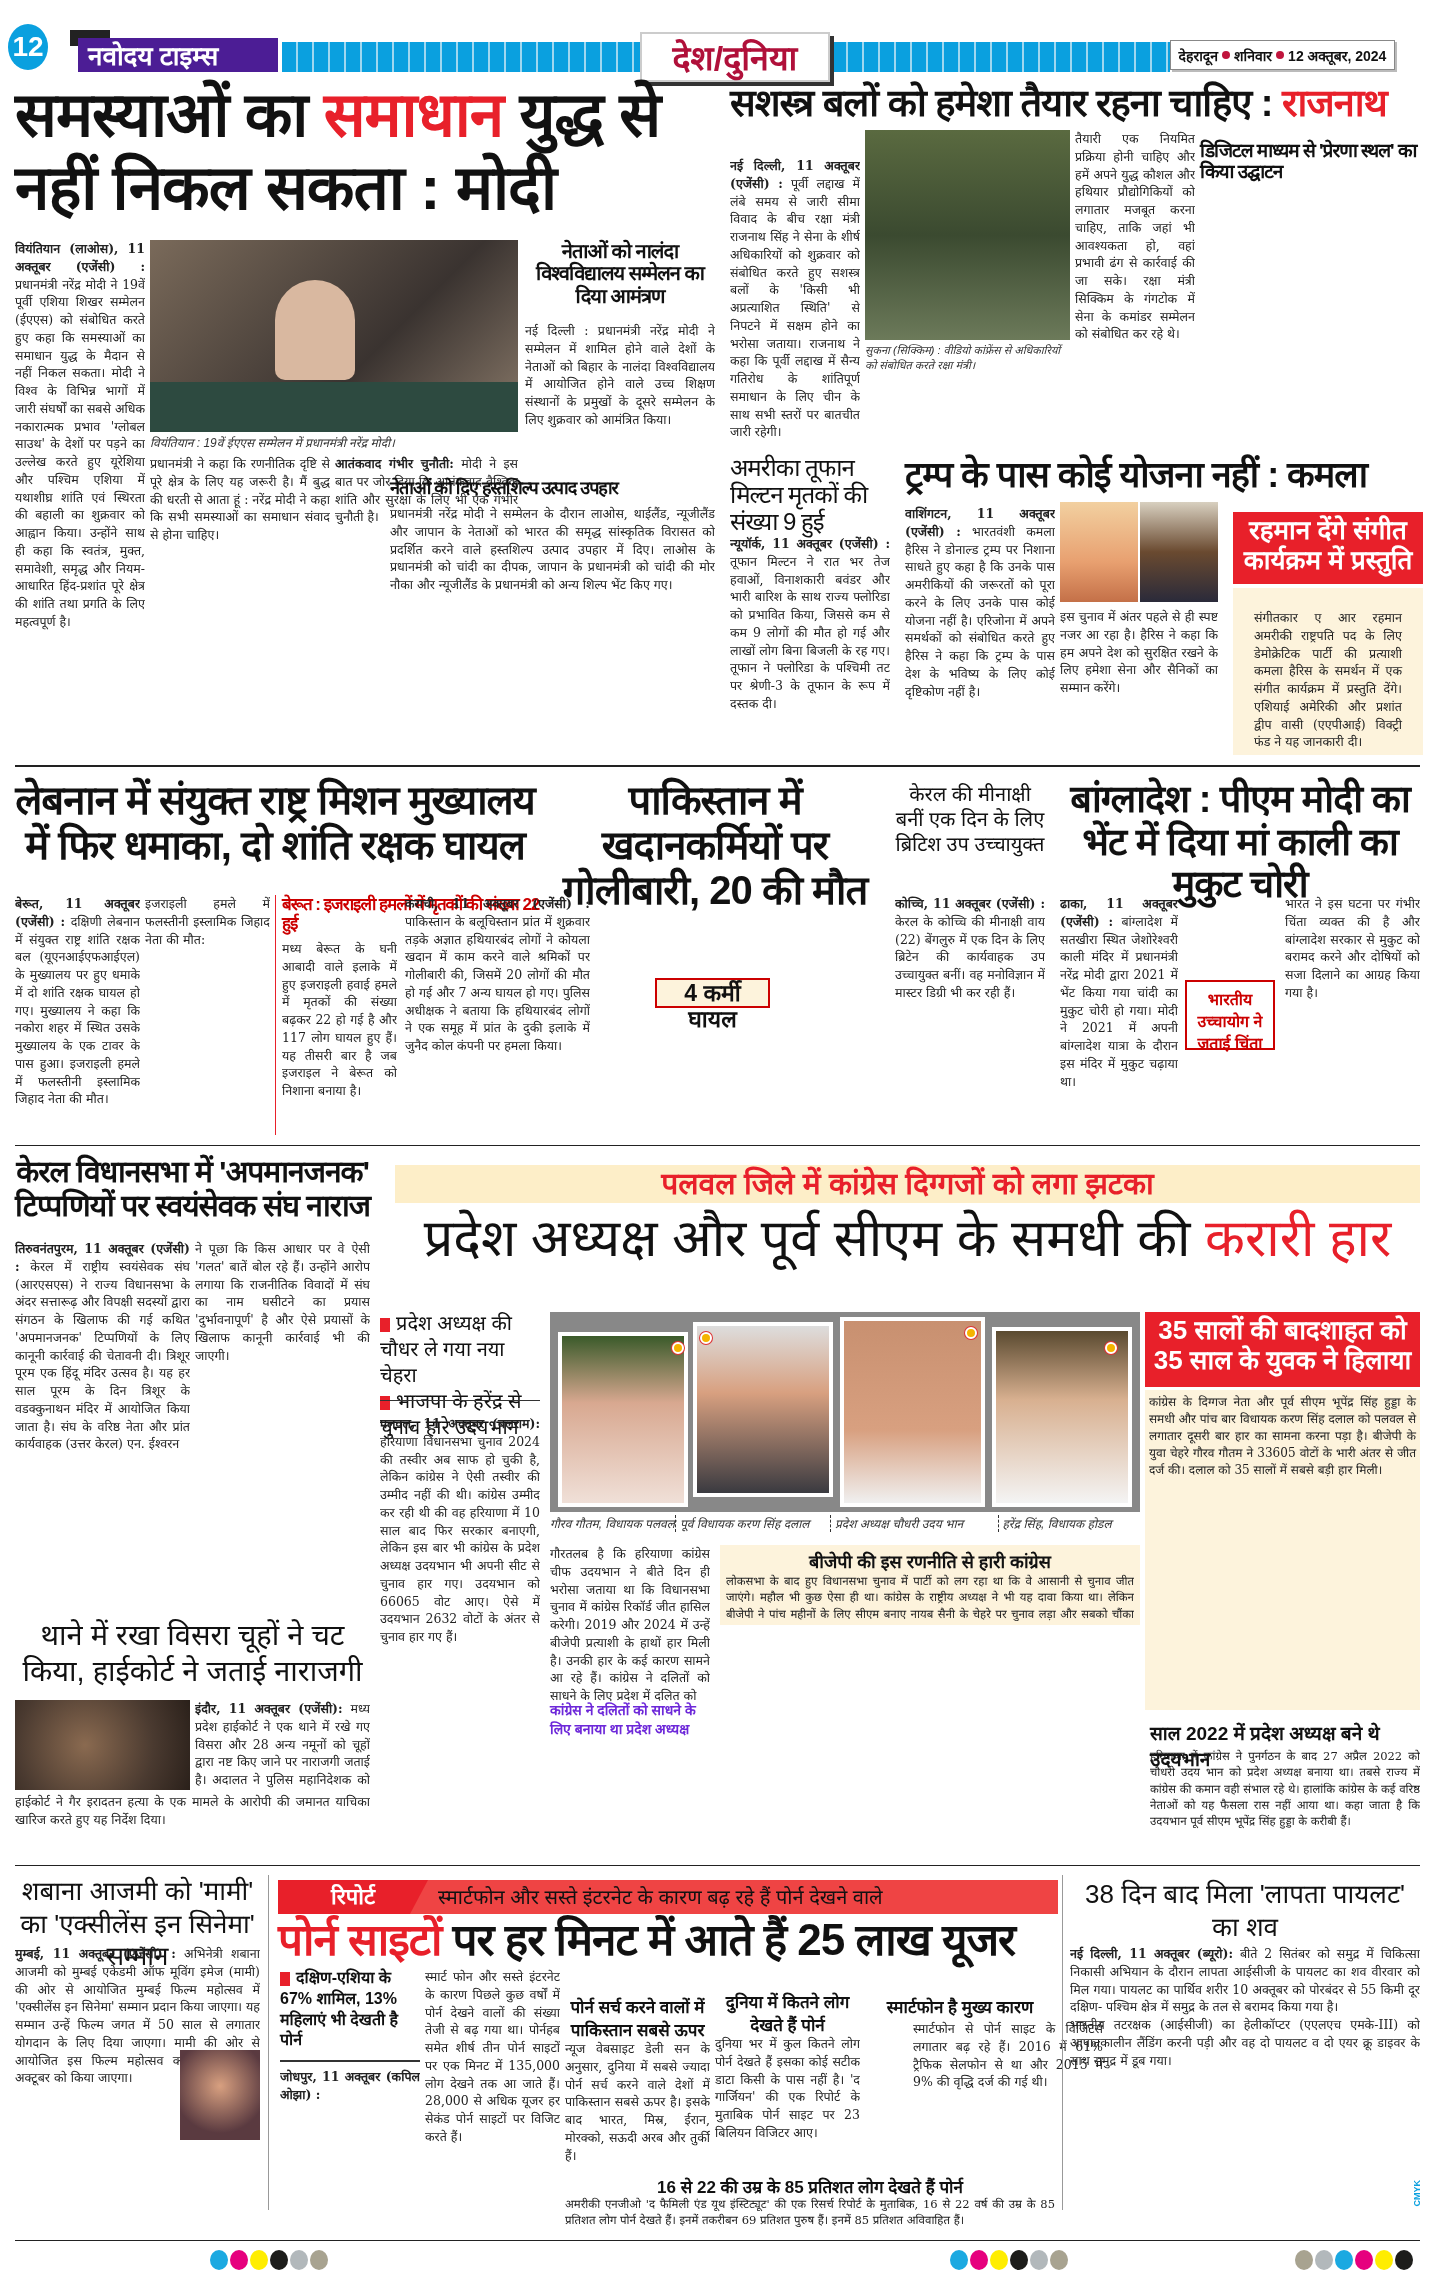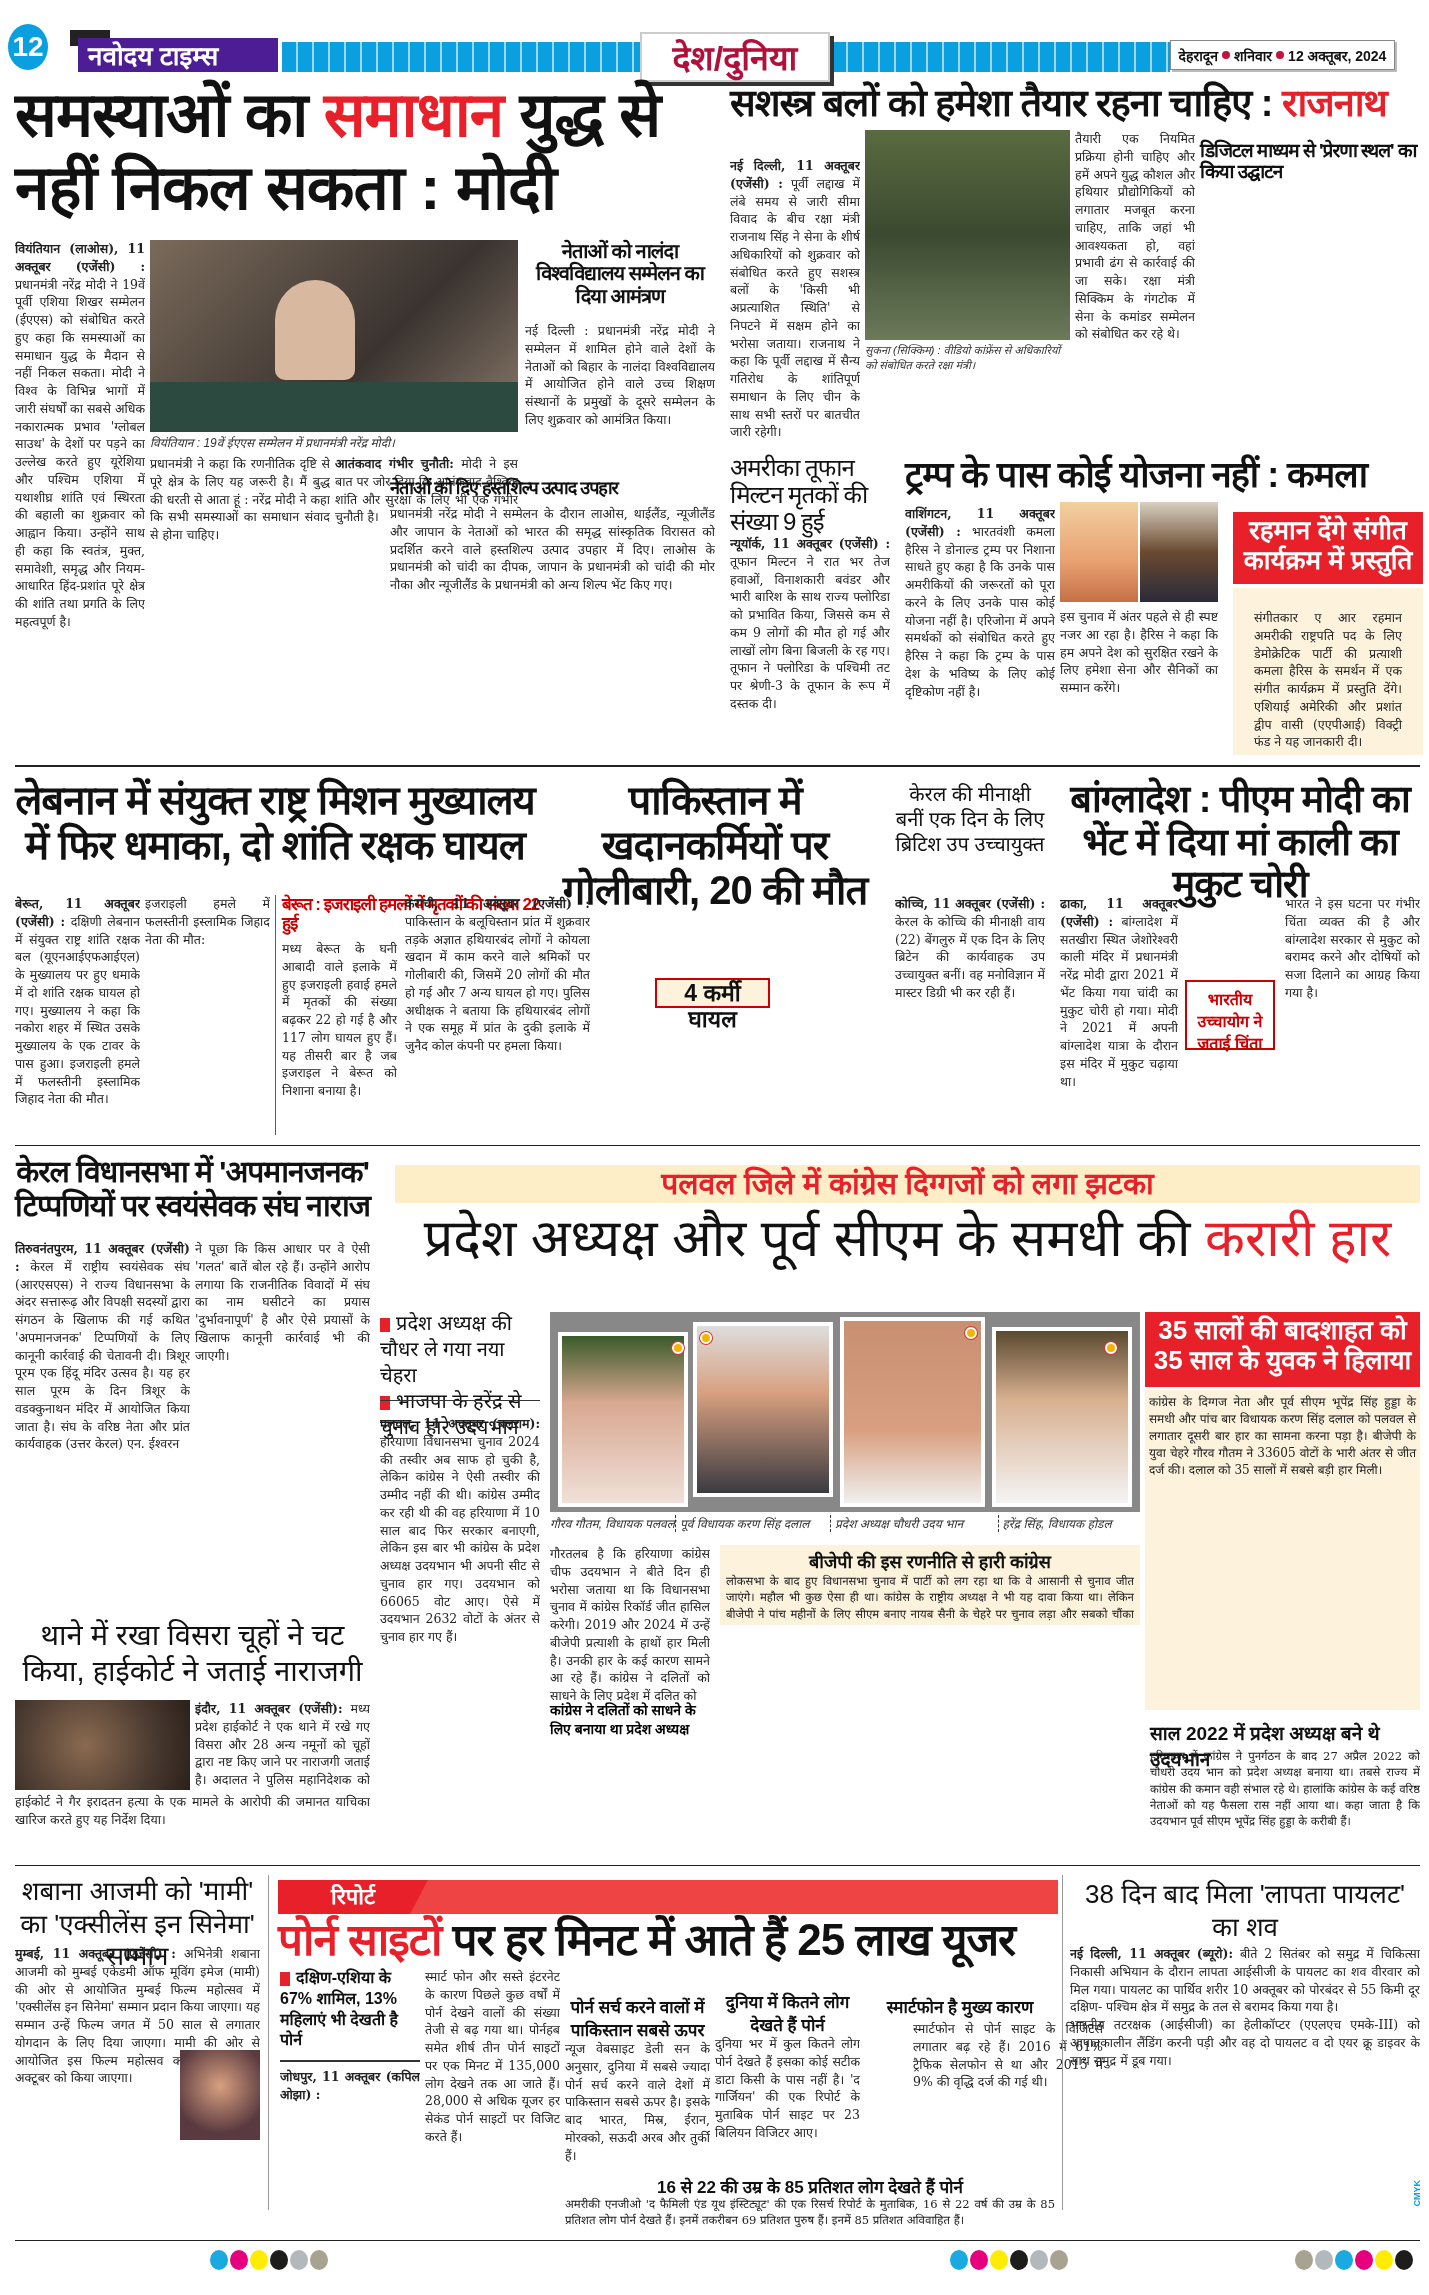--- a/index.html
+++ b/index.html
@@ -175,21 +175,21 @@
   <span style="flex:1; border-right:1px dashed #333;">गौरव गौतम, विधायक पलवल</span>
   <span style="flex:1.2; padding-left:4px; border-right:1px dashed #333;">पूर्व विधायक करण सिंह दलाल</span>
   <span style="flex:1.3; padding-left:4px; border-right:1px dashed #333;">प्रदेश अध्यक्ष चौधरी उदय भान</span>
   <span style="flex:1.1; padding-left:4px;">हरेंद्र सिंह, विधायक होडल</span>
 </div>
 
 <div class="abs body-text" style="left:380px; top:1415px; width:160px; height:410px;">
   <b>पलवल, 11 अक्तूबर (बलराम):</b> <span>हरियाणा विधानसभा चुनाव 2024 की तस्वीर अब साफ हो चुकी है, लेकिन कांग्रेस ने ऐसी तस्वीर की उम्मीद नहीं की थी। कांग्रेस उम्मीद कर रही थी की वह हरियाणा में 10 साल बाद फिर सरकार बनाएगी, लेकिन इस बार भी कांग्रेस के प्रदेश अध्यक्ष उदयभान भी अपनी सीट से चुनाव हार गए। उदयभान को 66065 वोट आए। ऐसे में उदयभान 2632 वोटों के अंतर से चुनाव हार गए हैं।</span>
 </div>
 <div class="abs body-text" style="left:550px; top:1545px; width:160px; height:280px;">गौरतलब है कि हरियाणा कांग्रेस चीफ उदयभान ने बीते दिन ही भरोसा जताया था कि विधानसभा चुनाव में कांग्रेस रिकॉर्ड जीत हासिल करेगी। 2019 और 2024 में उन्हें बीजेपी प्रत्याशी के हाथों हार मिली है। उनकी हार के कई कारण सामने आ रहे हैं। कांग्रेस ने दलितों को साधने के लिए प्रदेश में दलित को</div>
-<div class="abs cond" style="left:550px; top:1700px; width:160px; font-size:14px; font-weight:700; color:#000000;">कांग्रेस ने दलितों को साधने के लिए बनाया था प्रदेश अध्यक्ष</div>
+<div class="abs cond" style="left:550px; top:1700px; width:160px; font-size:14px; font-weight:700; color:#6d28d9;">कांग्रेस ने दलितों को साधने के लिए बनाया था प्रदेश अध्यक्ष</div>
 
 <div class="abs cream" style="left:720px; top:1545px; width:420px; height:80px; padding:4px 6px;">
   <div class="cond" style="font-size:18px; font-weight:700; text-align:center;">बीजेपी की इस रणनीति से हारी कांग्रेस</div>
   <div class="body-text" style="font-size:11.5px; height:50px;">लोकसभा के बाद हुए विधानसभा चुनाव में पार्टी को लग रहा था कि वे आसानी से चुनाव जीत जाएंगे। महौल भी कुछ ऐसा ही था। कांग्रेस के राष्ट्रीय अध्यक्ष ने भी यह दावा किया था। लेकिन बीजेपी ने पांच महीनों के लिए सीएम बनाए नायब सैनी के चेहरे पर चुनाव लड़ा और सबको चौंका दिया।</div>
 </div>
 <div class="abs body-text" style="left:720px; top:1635px; width:205px; height:190px;"></div>
 <div class="abs body-text" style="left:935px; top:1635px; width:205px; height:190px;"></div>
 
 <div class="abs red-box cond" style="left:1145px; top:1312px; width:275px; height:75px; font-size:26px; padding-top:4px;">35 सालों की बादशाहत को 35 साल के युवक ने हिलाया</div>
 <div class="abs body-text cream" style="left:1145px; top:1390px; width:275px; height:320px; padding:4px; font-size:12px;">कांग्रेस के दिग्गज नेता और पूर्व सीएम भूपेंद्र सिंह हुड्डा के समधी और पांच बार विधायक करण सिंह दलाल को पलवल से लगातार दूसरी बार हार का सामना करना पड़ा है। बीजेपी के युवा चेहरे गौरव गौतम ने 33605 वोटों के भारी अंतर से जीत दर्ज की। दलाल को 35 सालों में सबसे बड़ी हार मिली।</div>
@@ -201,20 +201,21 @@
 
 <div class="abs cond" style="left:15px; top:1875px; width:245px; font-size:26px; text-align:center; line-height:1.25;">शबाना आजमी को 'मामी' का 'एक्सीलेंस इन सिनेमा' सम्मान</div>
 <div class="abs body-text" style="left:15px; top:1945px; width:245px; height:260px;">
   <b>मुम्बई, 11 अक्तूबर (एजेंसी) :</b> <span>अभिनेत्री शबाना आजमी को मुम्बई एकेडमी ऑफ मूविंग इमेज (मामी) की ओर से आयोजित मुम्बई फिल्म महोत्सव में 'एक्सीलेंस इन सिनेमा' सम्मान प्रदान किया जाएगा। यह सम्मान उन्हें फिल्म जगत में 50 साल से लगातार योगदान के लिए दिया जाएगा। मामी की ओर से आयोजित इस फिल्म महोत्सव का आयोजन 19 अक्टूबर को किया जाएगा।</span>
 </div>
 <div class="abs photo" style="left:180px; top:2050px; width:80px; height:90px; background:radial-gradient(circle at 50% 40%,#d8a080,#5a3a40 70%);"></div>
 <div class="abs col-rule" style="left:268px; top:1875px; height:335px;"></div>
 
 <div class="abs salmon" style="left:278px; top:1880px; width:780px; height:34px;">
   <div class="abs red-box cond" style="left:0; top:0; width:150px; height:34px; font-size:22px; line-height:34px; clip-path:polygon(0 0,100% 0,88% 100%,0 100%);">रिपोर्ट</div>
+  <div class="abs cond" style="left:160px; top:0; font-size:20px; line-height:34px; white-space:nowrap;">स्मार्टफोन और सस्ते इंटरनेट के कारण बढ़ रहे हैं पोर्न देखने वाले</div>
 </div>
 <div class="abs cond hl" style="left:278px; top:1915px; width:780px; font-size:44px; white-space:nowrap;">
   <span class="red">पोर्न साइटों</span><span> पर हर मिनट में आते हैं 25 लाख यूजर</span>
 </div>
 <div class="abs cond" style="left:280px; top:1968px; width:140px; font-size:16px; font-weight:700; line-height:1.3;">
   <span class="bullet-sq"></span><span>दक्षिण-एशिया के 67% शामिल, 13% महिलाएं भी देखती है पोर्न</span>
 </div>
 <div class="abs" style="left:280px; top:2060px; width:140px; border-top:2px solid #333;"></div>
 <div class="abs body-text" style="left:280px; top:2068px; width:140px; height:140px;">
   <b>जोधपुर, 11 अक्तूबर (कपिल ओझा) :</b>

